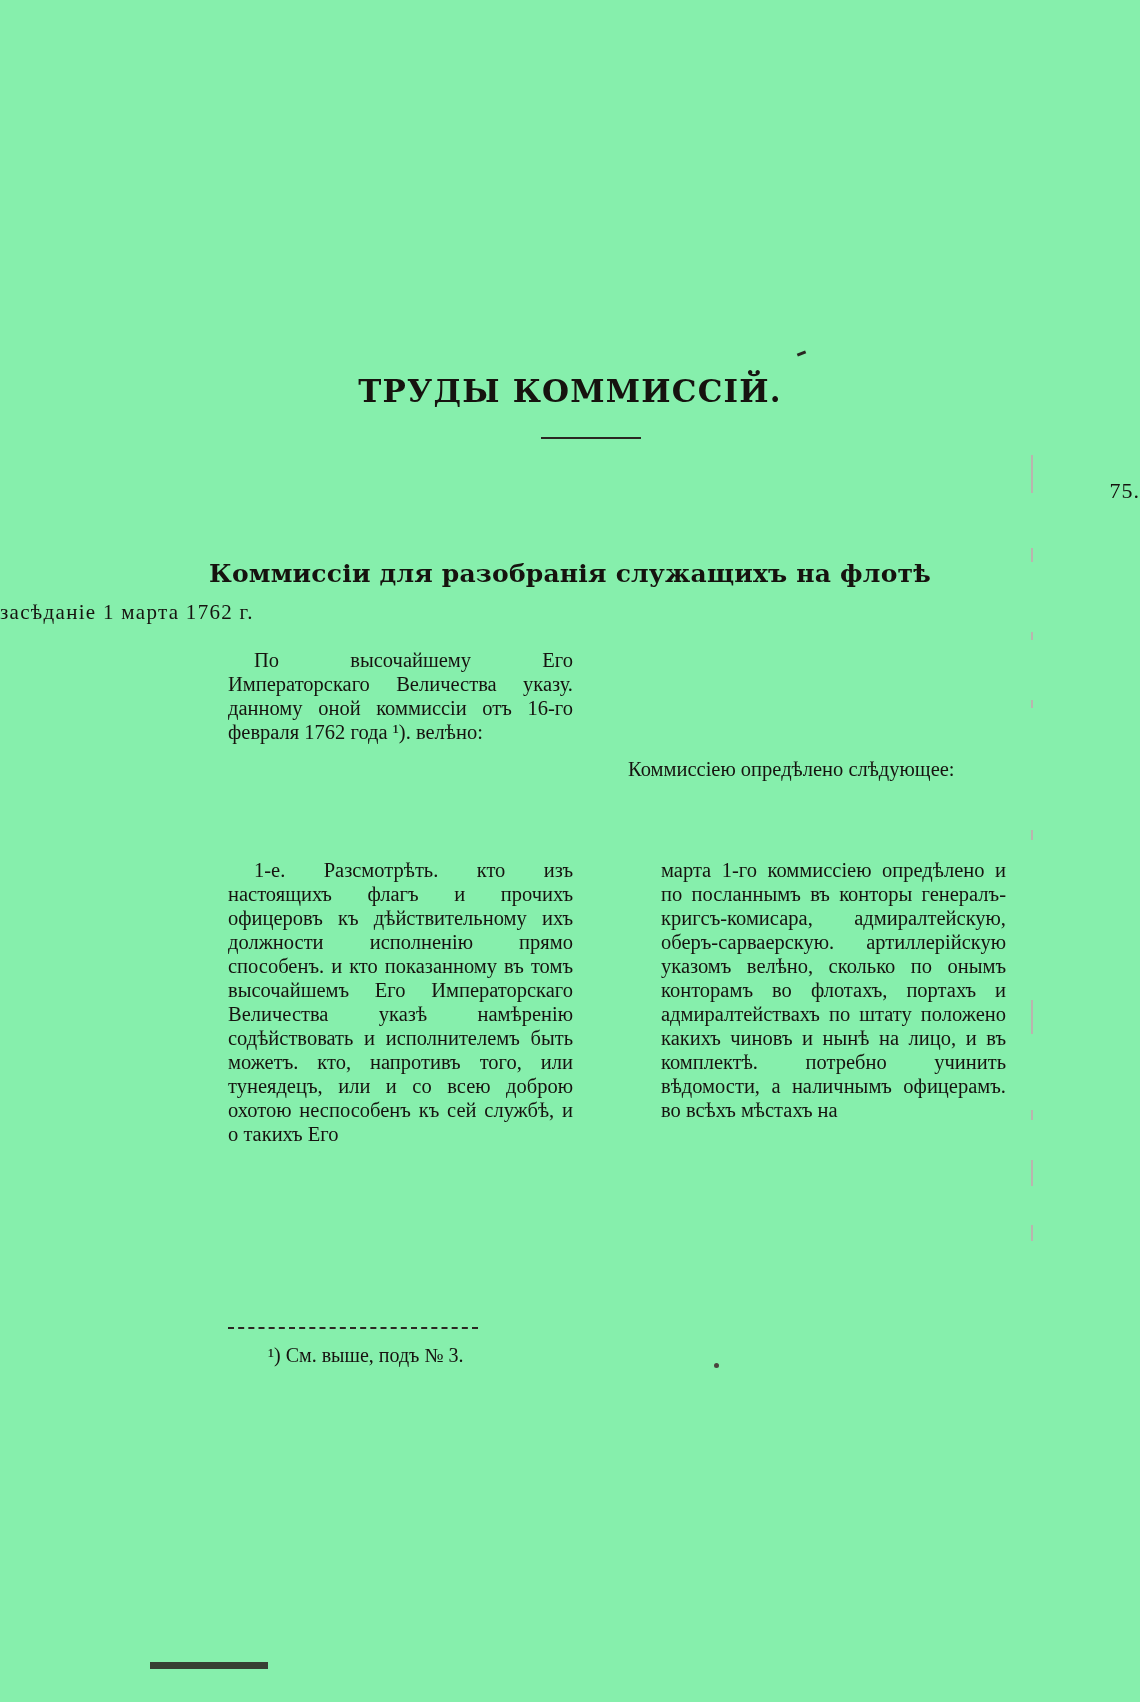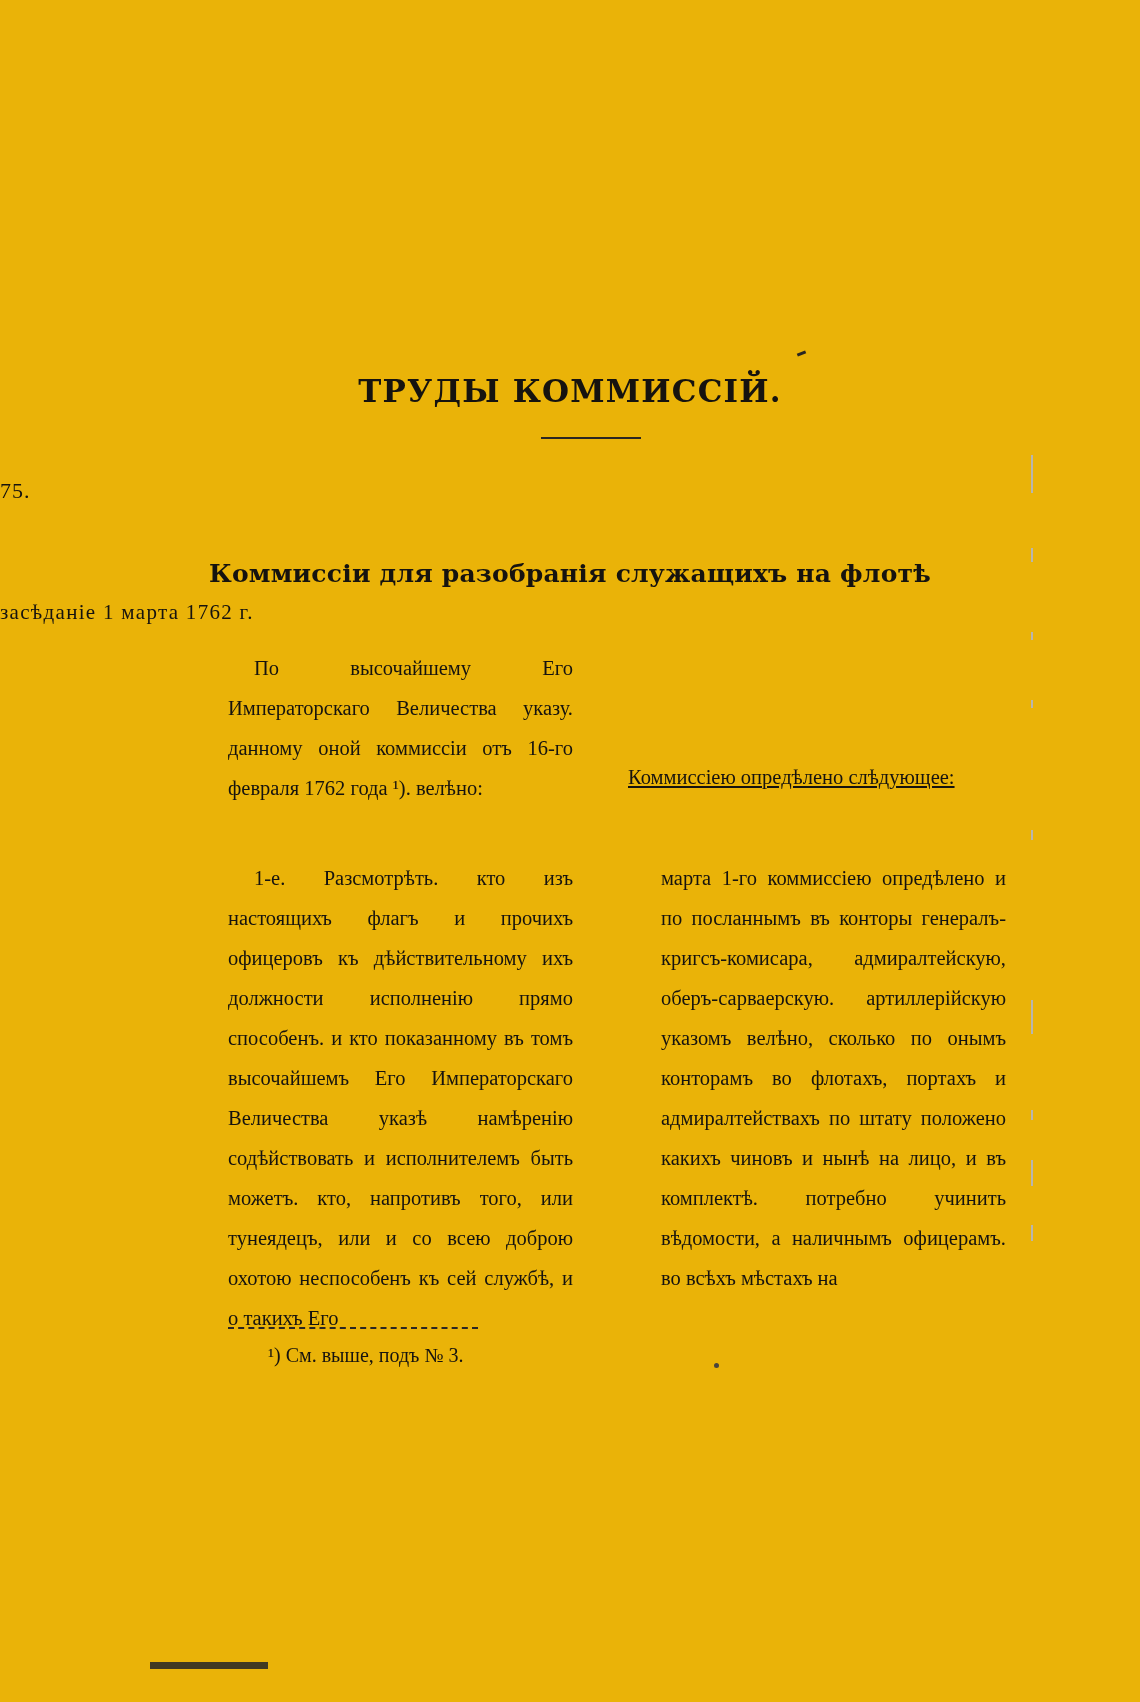--- a/index.html
+++ b/index.html
@@ -4,21 +4,21 @@
 <style>
   html, body {
     margin: 0;
     padding: 0;
     background: #ffffff;
   }
   .page {
     position: relative;
     width: 1140px;
     height: 1702px;
-    background: #eab308;
+    background: #86efac;
     overflow: hidden;
     font-family: "Liberation Serif", serif;
     color: #16130f;
   }
   
   .edge-marks {
     position: absolute;
     top: 0; left: 0; right: 0; bottom: 0;
     pointer-events: none;
   }
@@ -53,21 +53,21 @@
     left: 541px;
     width: 100px;
     height: 2px;
     background: #2b2622;
   }
   .section-number {
     position: absolute;
     top: 478px;
     left: 0;
     width: 100%;
-    text-align: left;
+    text-align: right;
     font-size: 22px;
     letter-spacing: 1px;
   }
   .subtitle {
     position: absolute;
     top: 538px;
     left: 0;
     width: 100%;
     text-align: center;
     font-size: 25px;
@@ -80,21 +80,21 @@
     top: 600px;
     left: 0;
     width: 100%;
     text-align: left;
     font-size: 21px;
     letter-spacing: 1.3px;
   }
   .col {
     position: absolute;
     font-size: 20.5px;
-    line-height: 40px;
+    line-height: 24px;
     text-align: justify;
     text-justify: inter-word;
   }
   .col p {
     margin: 0;
   }
   .col p.indent {
     text-indent: 26px;
   }
   
@@ -106,21 +106,20 @@
   .col-left-body {
     top: 858px;
     left: 228px;
     width: 345px;
   }
   
   .col-right-top {
     top: 757px;
     left: 628px;
     width: 345px;
-    text-decoration: underline;
   }
   .col-right-body {
     top: 858px;
     left: 628px;
     width: 345px;
     margin-left: 33px;
   }
   .footnote-rule {
     position: absolute;
     top: 1327px;

